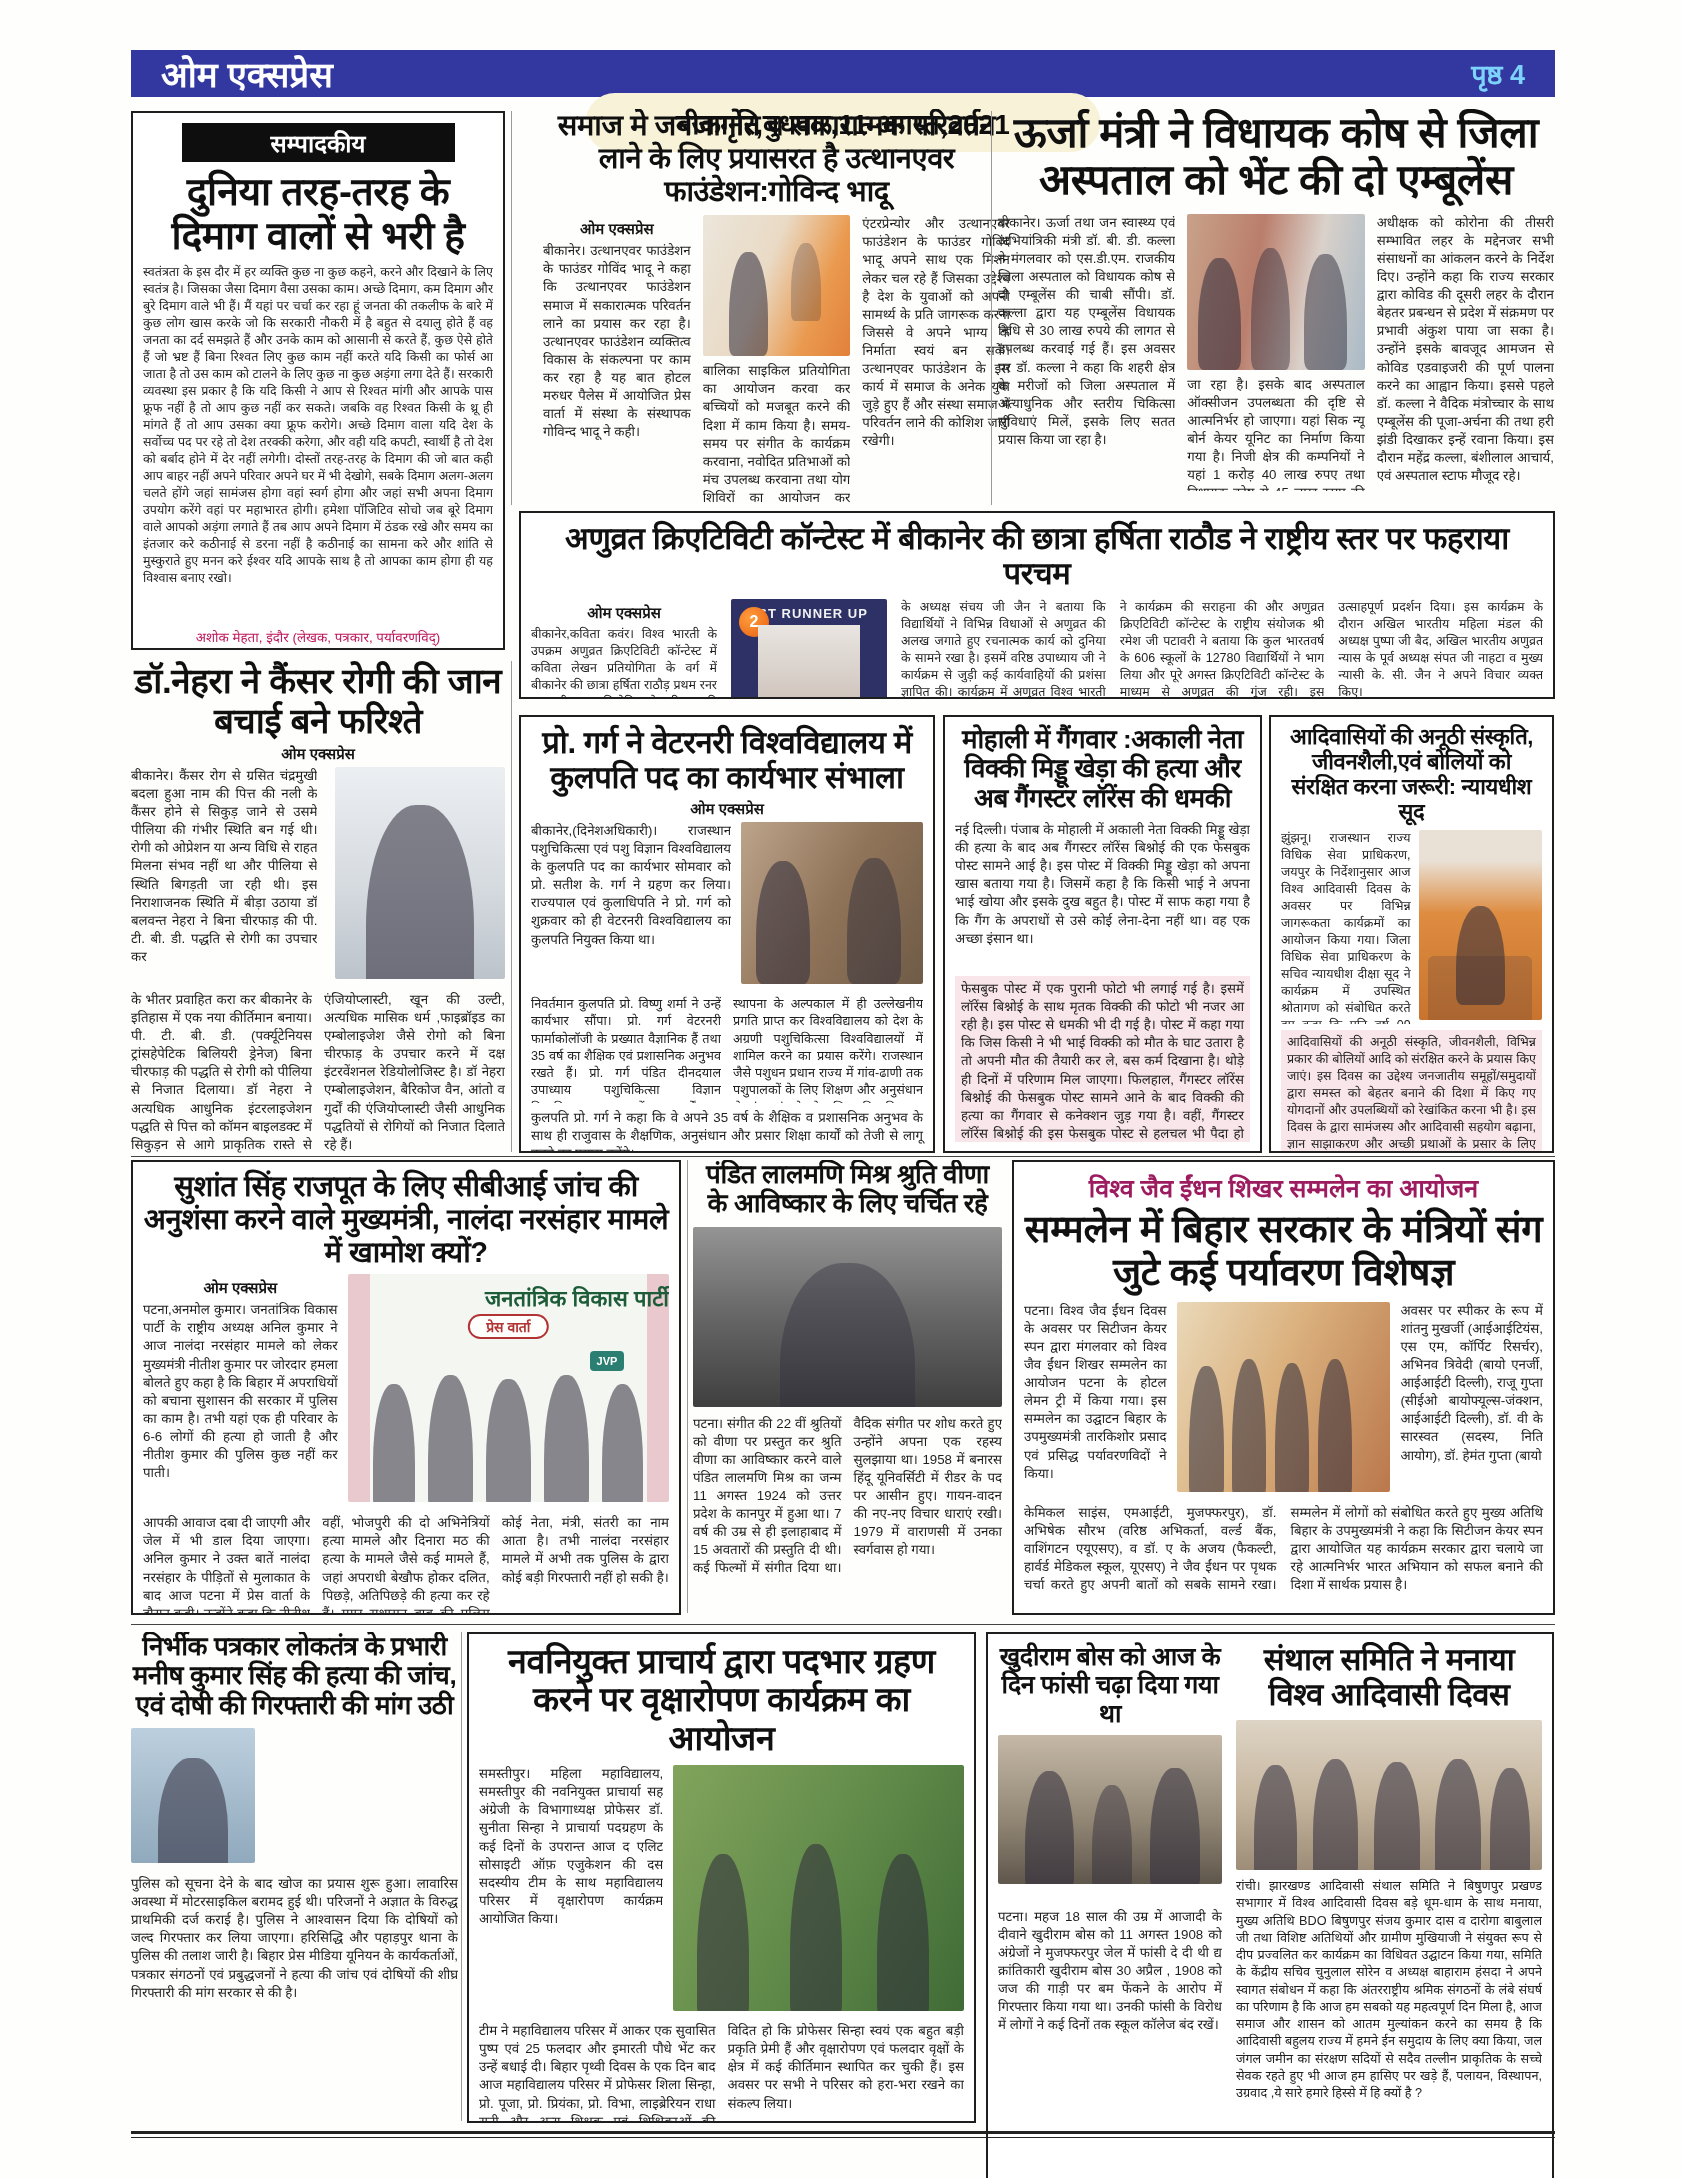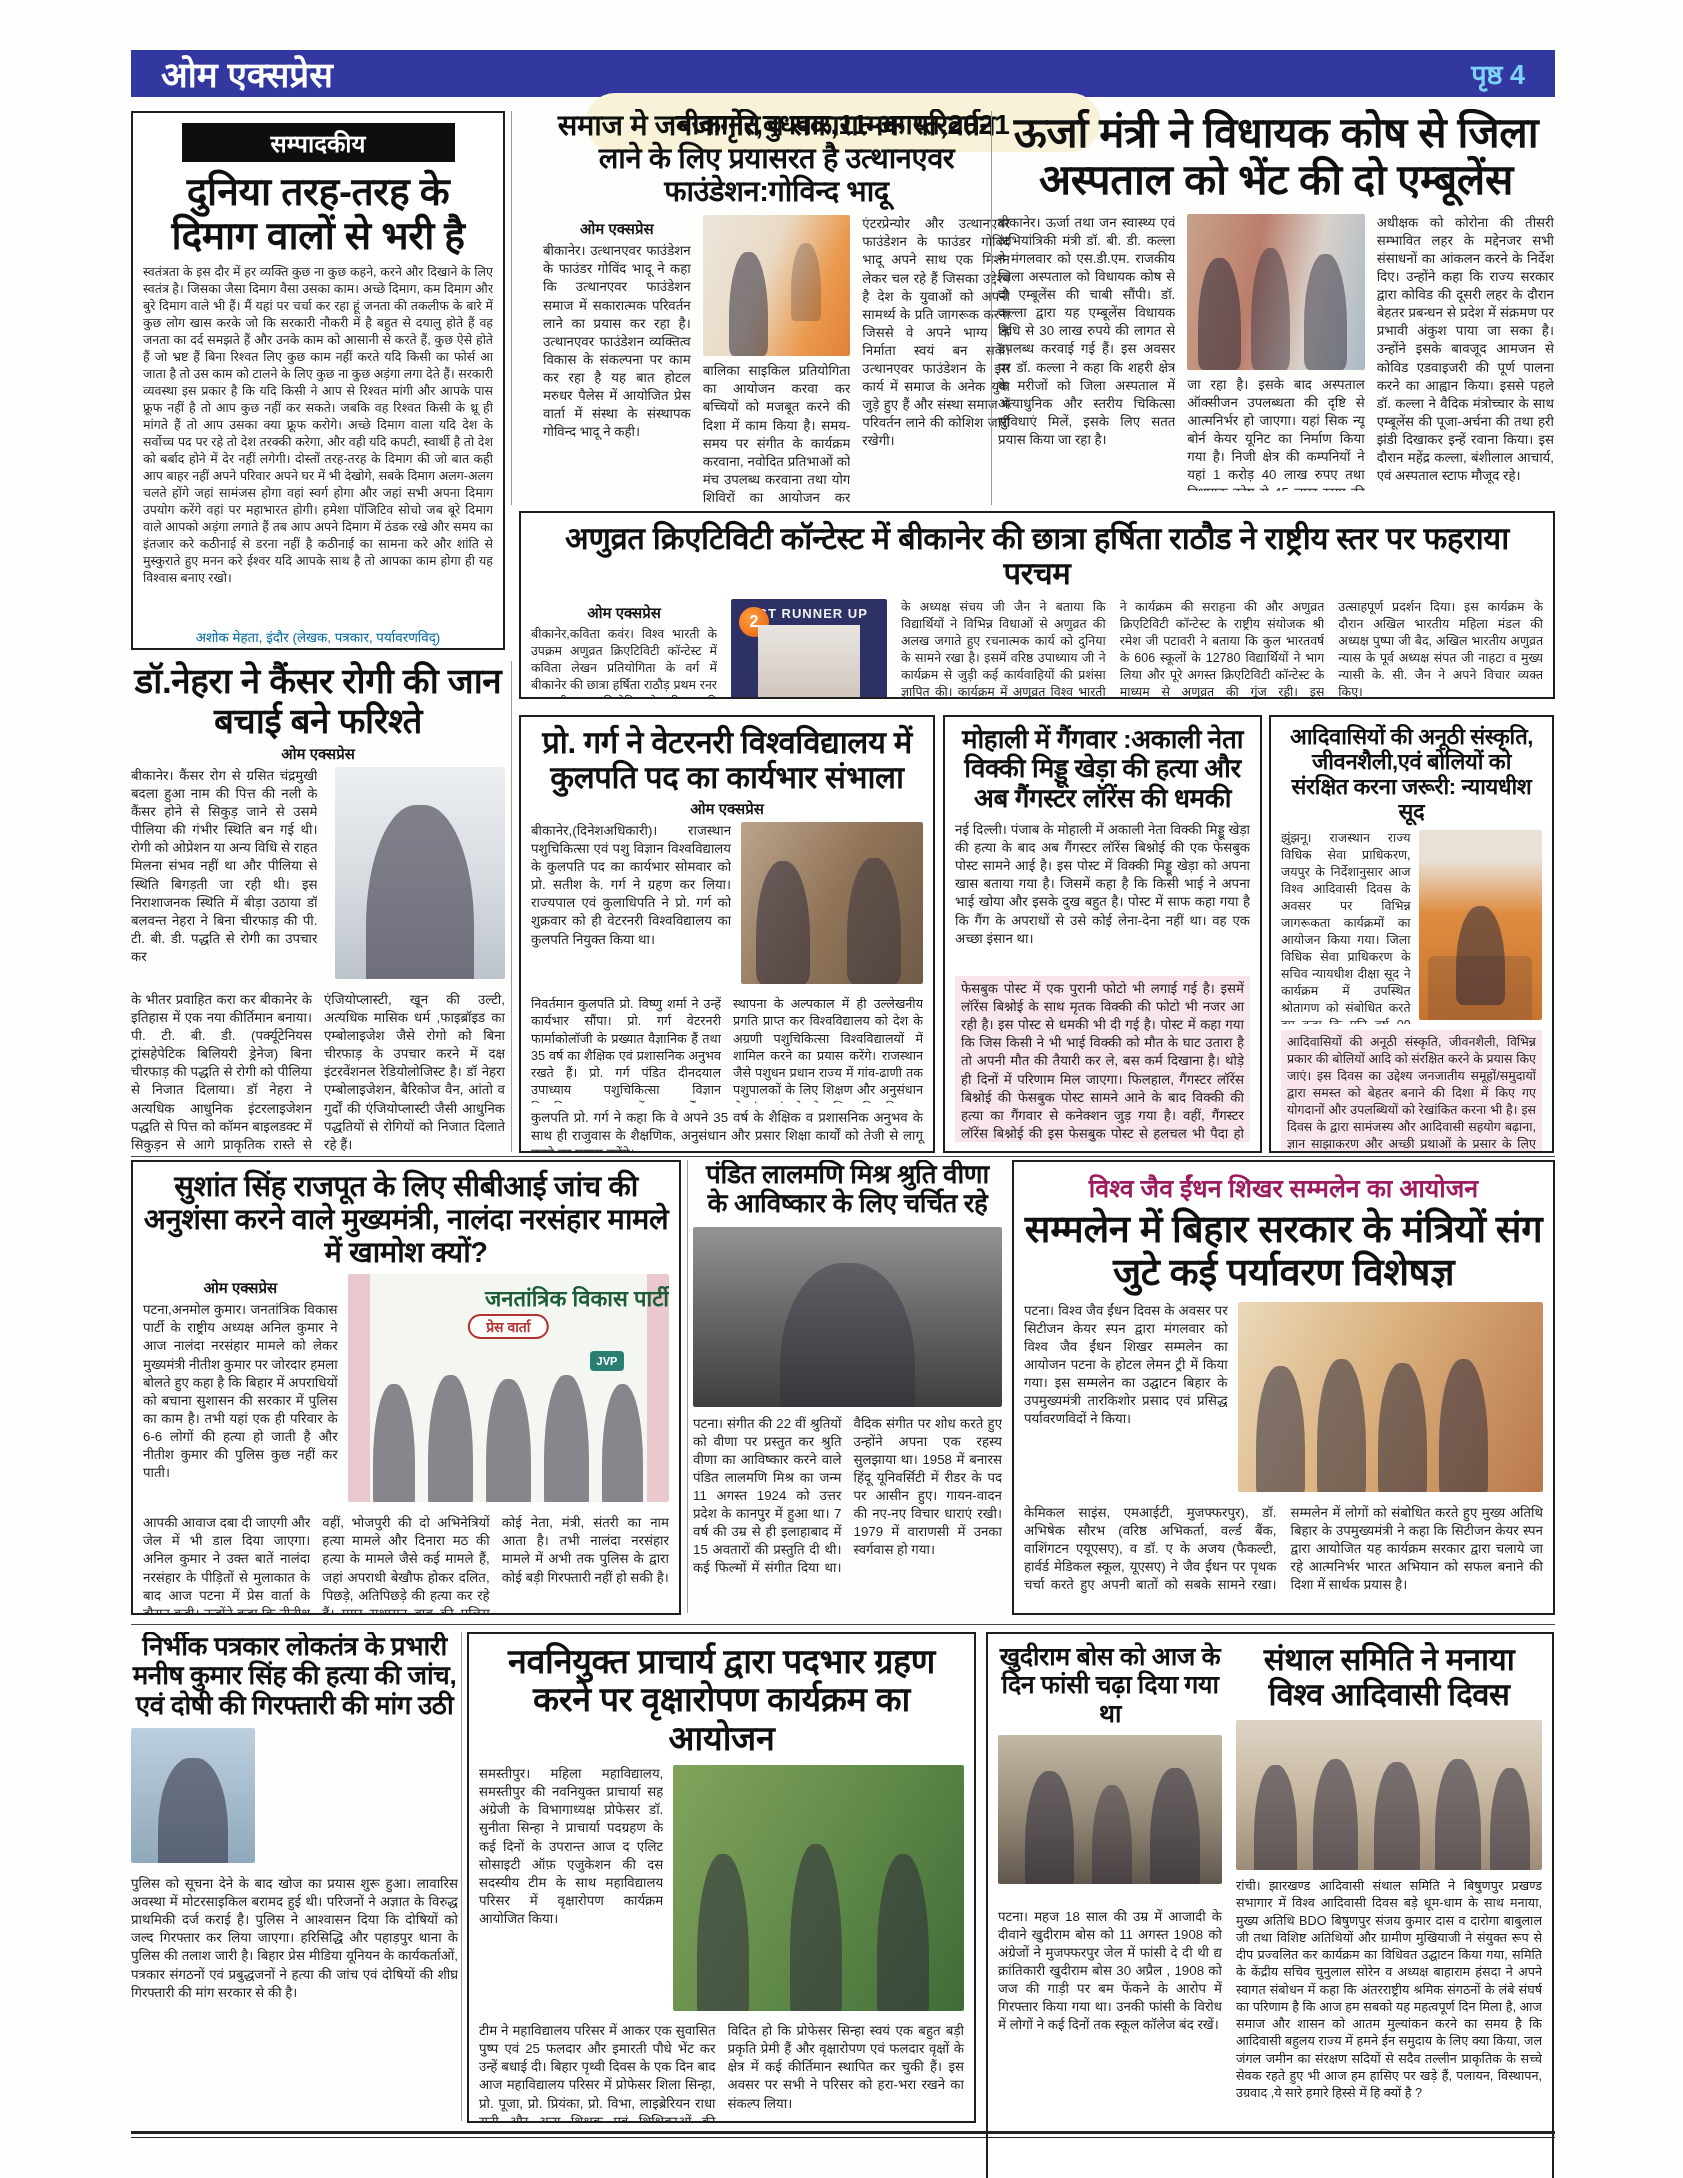--- a/index.html
+++ b/index.html
@@ -15,21 +15,21 @@
   .pink{background:#f9e6ea}
   .vline{position:absolute;width:1px;background:#9a9a9a}
   .hline{position:absolute;background:#444;height:1px}
   
   .masthead{position:absolute;left:131px;top:50px;width:1424px;height:47px;background:#3338a0;display:flex;align-items:center;justify-content:space-between;padding:0 30px}
   .mh-name{color:#fff;font-size:35px;font-weight:700;letter-spacing:0}
   .mh-pill{position:absolute;left:50%;transform:translateX(-50%);top:43px;height:59px;min-width:515px;background:#f8f3d8;border-radius:30px;display:flex;align-items:center;justify-content:center;padding:0 36px;font-size:28px;font-weight:700;color:#0d0d0d}
   .mh-page{color:#7dd3fc;font-size:27px;font-weight:700}
   
   .ed-label{background:#0e0e0e;color:#fff;font-weight:700;font-size:24px;text-align:center;width:78%;margin:2px auto 8px;padding:3px 0}
-  .signature{font-size:13.4px;text-align:center;margin-top:6px;color:#0369a1}
+  .signature{font-size:13.4px;text-align:center;margin-top:6px;color:#be185d}
   
   .ph{position:relative;overflow:hidden;border-radius:2px;flex-shrink:0}
   .fig{position:absolute;border-radius:46% 46% 12% 12%/62% 62% 10% 10%;background:rgba(45,42,58,.55)}
   .ph-utthan{background:linear-gradient(112deg,#ece6db,#e9dac5 42%,#ea9a4f 74%,#e2803a)}
   .ph-urja{background:linear-gradient(100deg,#c8a28a,#ba7e6c 38%,#dad1ca 68%,#a9bac6)}
   .ph-anuvrat{background:#2d3166}
   .ph-anuvrat .inner{position:absolute;left:17%;top:21%;width:66%;height:60%;background:linear-gradient(180deg,#e9e5e1,#d0c5bd)}
   .ph-anuvrat .toplab{position:absolute;top:7px;left:0;right:0;text-align:center;color:#f2f2f2;font-weight:700;font-size:13px;letter-spacing:1px}
   .ph-anuvrat .botlab{position:absolute;bottom:5px;left:0;right:0;text-align:center;color:#cfd3e8;font-weight:700;font-size:12px;letter-spacing:1px}
   .ph-anuvrat .badge{position:absolute;left:8px;top:8px;width:30px;height:30px;border-radius:50%;background:radial-gradient(circle at 35% 35%,#ff9d3c,#e85d10);color:#fff;font-weight:700;font-size:16px;display:flex;align-items:center;justify-content:center}
@@ -232,20 +232,21 @@
     <div class="kicker">विश्व जैव ईंधन शिखर सम्मलेन का आयोजन</div>
     <div class="hl" style="font-size:38px">सम्मलेन में बिहार सरकार के मंत्रियों संग जुटे कई पर्यावरण विशेषज्ञ</div>
     <div style="display:flex;gap:10px;margin-top:8px;height:194px">
       <div class="bt" style="flex:1;overflow:hidden">पटना। विश्व जैव ईंधन दिवस के अवसर पर सिटीजन केयर स्पन द्वारा मंगलवार को विश्व जैव ईंधन शिखर सम्मलेन का आयोजन पटना के होटल लेमन ट्री में किया गया। इस सम्मलेन का उद्घाटन बिहार के उपमुख्यमंत्री तारकिशोर प्रसाद एवं प्रसिद्ध पर्यावरणविदों ने किया।</div>
       <div class="ph ph-biofuel" style="flex:1.5;height:190px">
         <i class="fig" style="left:6%;top:34%;width:16%;height:70%"></i>
         <i class="fig" style="left:26%;top:30%;width:16%;height:74%"></i>
         <i class="fig" style="left:46%;top:32%;width:16%;height:72%"></i>
         <i class="fig" style="left:66%;top:30%;width:16%;height:74%"></i>
       </div>
+      <div class="bt" style="flex:1;overflow:hidden">अवसर पर स्पीकर के रूप में शांतनु मुखर्जी (आईआईटियंस, एस एम, कॉर्पिट रिसर्चर), अभिनव त्रिवेदी (बायो एनर्जी, आईआईटी दिल्ली), राजू गुप्ता (सीईओ बायोफ्यूल्स-जंक्शन, आईआईटी दिल्ली), डॉ. वी के सारस्वत (सदस्य, निति आयोग), डॉ. हेमंत गुप्ता (बायो</div>
     </div>
     <div class="bt" style="margin-top:8px;height:107px;column-count:2;column-gap:14px">केमिकल साइंस, एमआईटी, मुजफ्फरपुर), डॉ. अभिषेक सौरभ (वरिष्ठ अभिकर्ता, वर्ल्ड बैंक, वाशिंगटन एयूएसए), व डॉ. ए के अजय (फैकल्टी, हार्वर्ड मेडिकल स्कूल, यूएसए) ने जैव ईंधन पर पृथक चर्चा करते हुए अपनी बातों को सबके सामने रखा। सम्मलेन में लोगों को संबोधित करते हुए मुख्य अतिथि बिहार के उपमुख्यमंत्री ने कहा कि सिटीजन केयर स्पन द्वारा आयोजित यह कार्यक्रम सरकार द्वारा चलाये जा रहे आत्मनिर्भर भारत अभियान को सफल बनाने की दिशा में सार्थक प्रयास है।</div>
   </div>
 
   <div class="art" style="left:131px;top:1632px;width:327px;height:491px">
     <div class="hl" style="font-size:26px">निर्भीक पत्रकार लोकतंत्र के प्रभारी मनीष कुमार सिंह की हत्या की जांच, एवं दोषी की गिरफ्तारी की मांग उठी</div>
     <div style="display:flex;gap:10px;margin-top:8px;height:139px">
       <div class="ph ph-manish" style="flex:0 0 38%;height:135px">
         <i class="fig" style="left:22%;top:22%;width:56%;height:86%"></i>
       </div>

